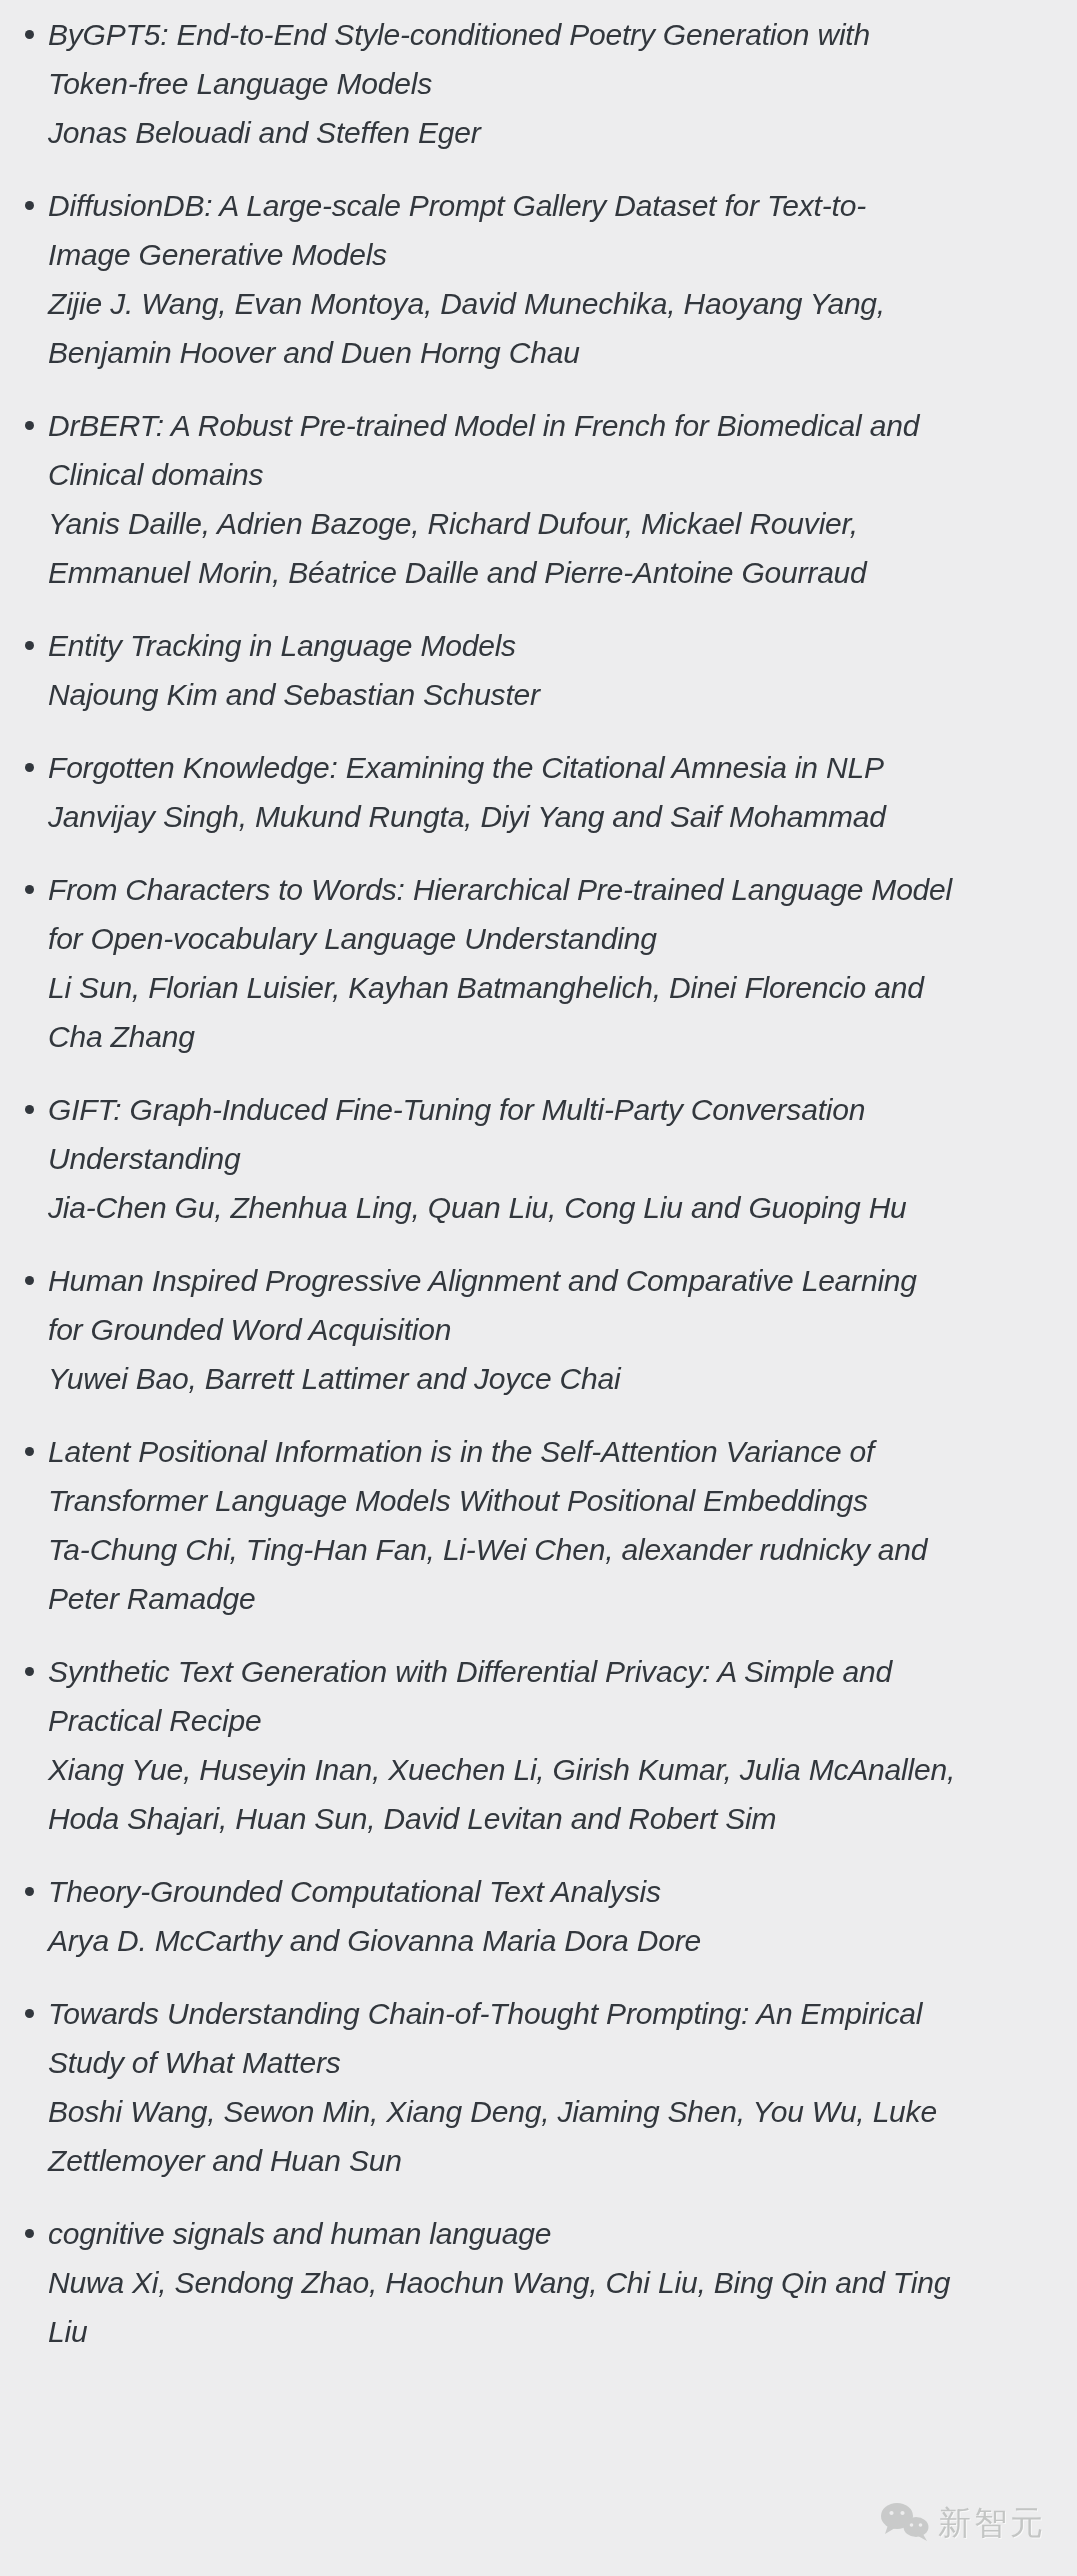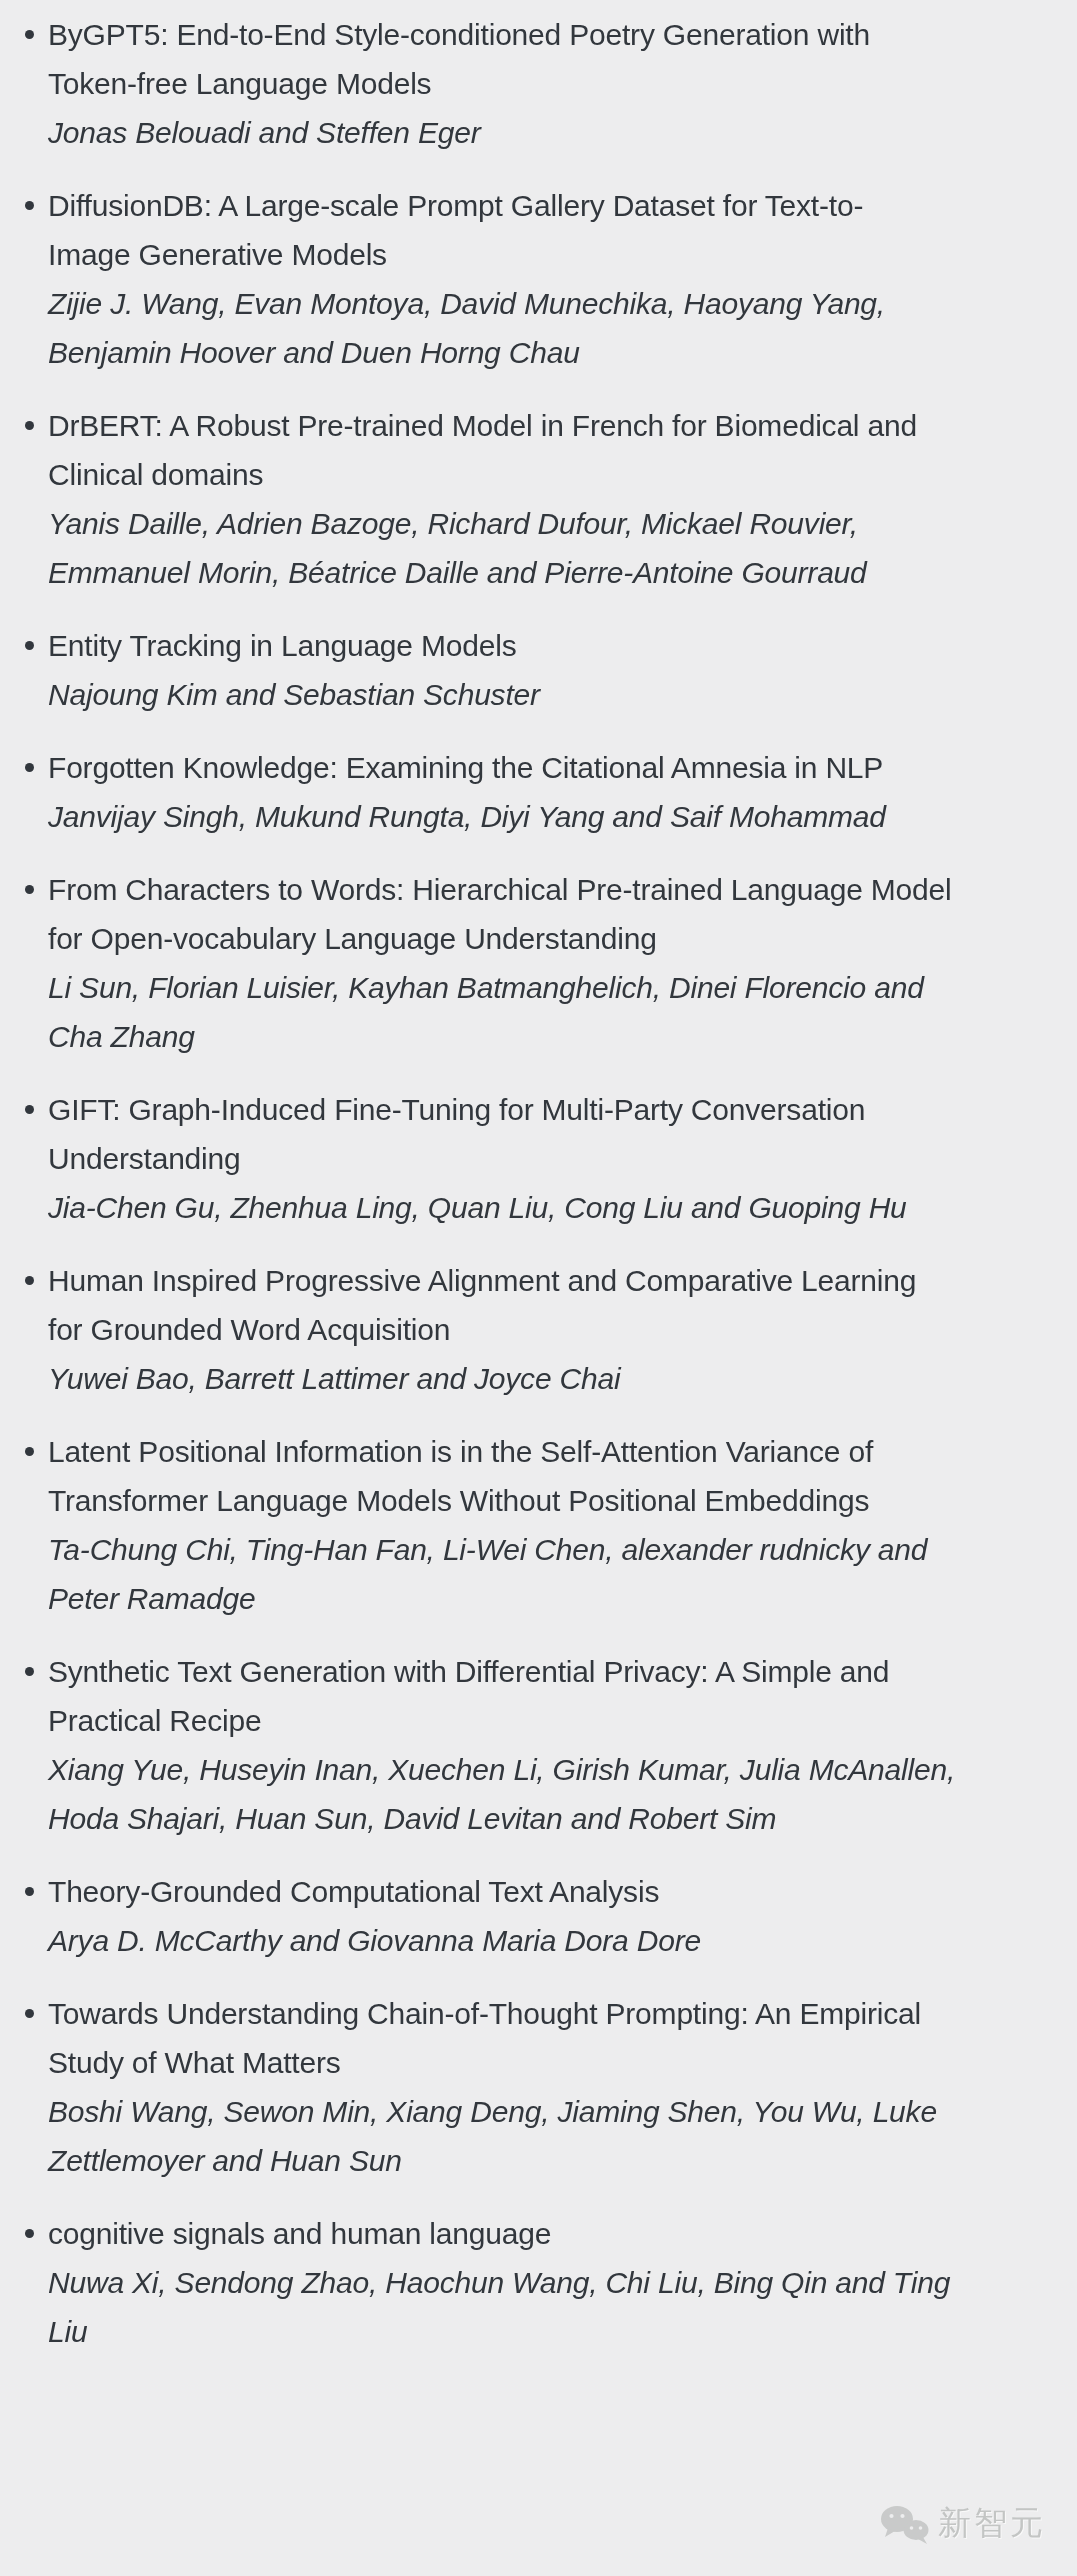--- a/index.html
+++ b/index.html
@@ -33,30 +33,31 @@
     border-radius: 50%;
     background: #32373d;
   }
   .line {
     display: block;
     height: 49px;
     line-height: 49px;
     font-size: 30px;
     letter-spacing: -0.2px;
     white-space: nowrap;
+    font-style: italic;
   }
   .authors .line {
     font-style: italic;
   }
   .watermark {
     position: absolute;
     right: 32px;
     bottom: 30px;
     display: flex;
-    align-items: flex-end;
+    align-items: flex-start;
     gap: 8px;
     color: #c3c5c4;
   }
   .watermark-label {
     font-size: 33px;
     letter-spacing: 3px;
     text-shadow: 1px 1px 0 rgba(255,255,255,0.65);
   }
   .wechat-icon svg {
     display: block;

